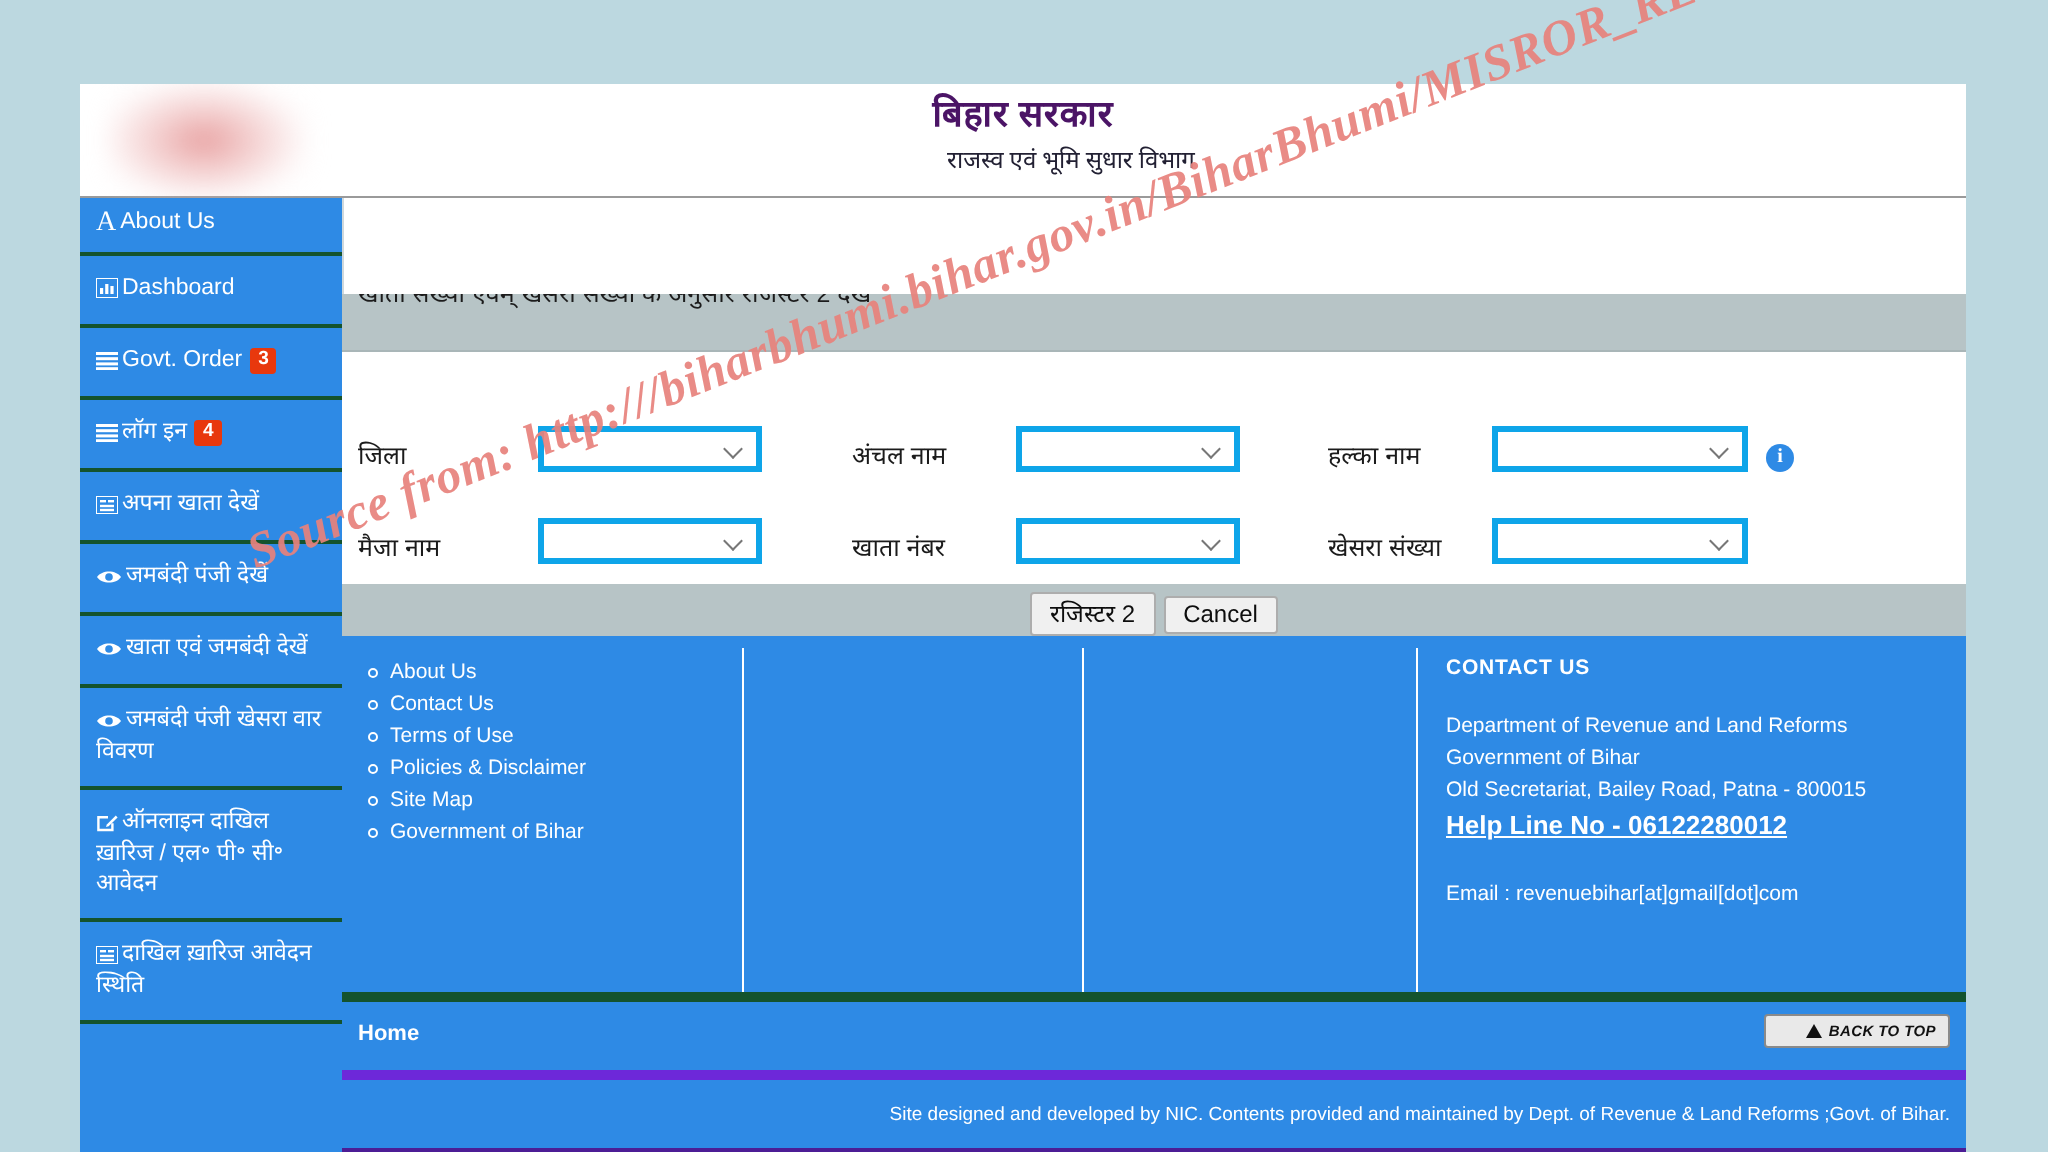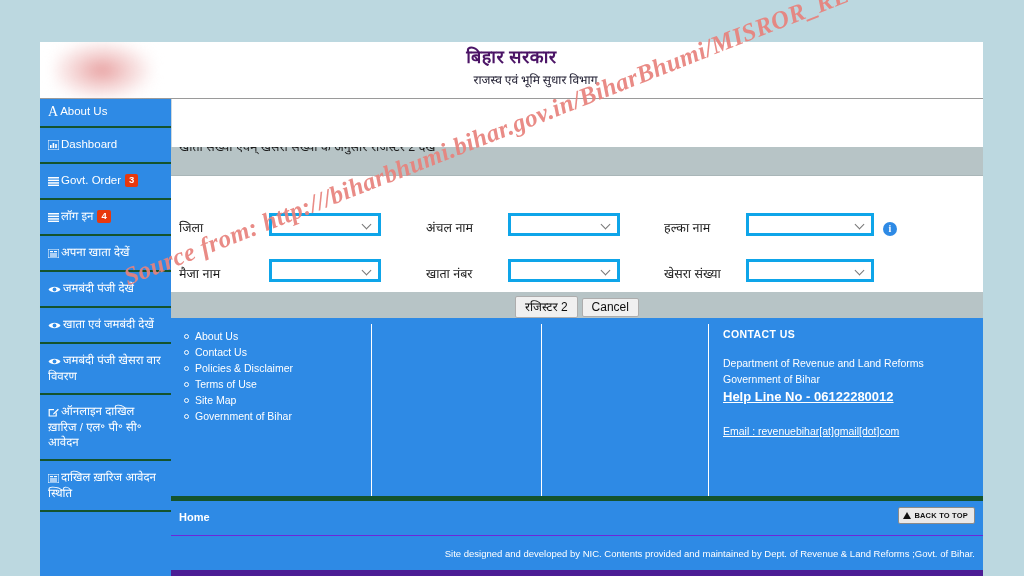--- a/index.html
+++ b/index.html
@@ -310,21 +310,20 @@
     font-size: 13px !important;
     font-weight: bold;
     text-decoration: underline;
     line-height: 20px !important;
     cursor: pointer;
   }
   .email-line {
     padding-top: 18px;
     color: #ffffff;
     font-size: 10.5px;
-    text-decoration: underline;
   }
 
   .foot-mid {
     border-top: 5px solid #14532d;
     height: 34px;
     position: relative;
   }
   .foot-mid .home {
     position: absolute;
     left: 8px;
@@ -337,38 +336,39 @@
   .back-top {
     position: absolute;
     right: 8px;
     top: 6px;
     background: #e9e9e9;
     border: 1px solid #8a8a8a;
     border-radius: 2px;
     font-size: 7.5px;
     font-weight: bold;
     color: #111;
-    padding: 3px 6px 3px 4px;
+    padding: 3px 6px 3px 20px;
     cursor: pointer;
     letter-spacing: .2px;
     white-space: nowrap;
+    font-style: italic;
   }
   .back-top .tri {
     display: inline-block;
     width: 0;
     height: 0;
     border-left: 4px solid transparent;
     border-right: 4px solid transparent;
     border-bottom: 7px solid #111;
     vertical-align: -1px;
     margin-right: 3px;
   }
 
   .foot-bottom {
-    border-top: 1px solid #6d28d9;
+    border-top: 5px solid #6d28d9;
     height: 34px;
     position: relative;
   }
   .foot-bottom .credit {
     position: absolute;
     right: 8px;
     top: 12px;
     color: #ffffff;
     font-size: 9.5px;
     white-space: nowrap;
@@ -560,33 +560,34 @@
           <span class="btn">रजिस्टर 2</span><span class="btn">Cancel</span>
         </div>
 
         <div class="footer">
 
           <div class="foot-cols">
             <div class="fcol c1">
               <ul class="flink-list">
                 <li>About Us</li>
                 <li>Contact Us</li>
+                <li>Terms of Use</li>
                 <li>Policies &amp; Disclaimer</li>
-                <li>Terms of Use</li>
                 <li>Site Map</li>
                 <li>Government of Bihar</li>
               </ul>
             </div>
             <div class="fcol c2"></div>
             <div class="fcol c3"></div>
             <div class="fcol c4">
               <div class="contact-title">CONTACT US</div>
               <div class="contact-lines">
                 <div>Department of Revenue and Land Reforms</div>
                 <div>Government of Bihar</div>
+                <div>Old Secretariat, Bailey Road, Patna - 800015</div>
                 <div class="helpline">Help Line No - 06122280012</div>
               </div>
               <div class="email-line">Email : revenuebihar[at]gmail[dot]com</div>
             </div>
           </div>
 
           <div class="foot-mid">
             <div class="home">Home</div>
             <div class="back-top">
               <span class="tri"></span><span>BACK TO TOP</span>

